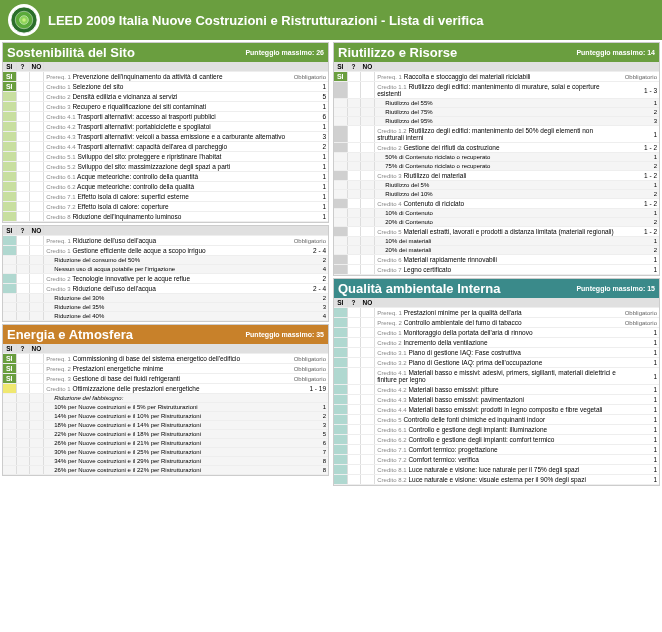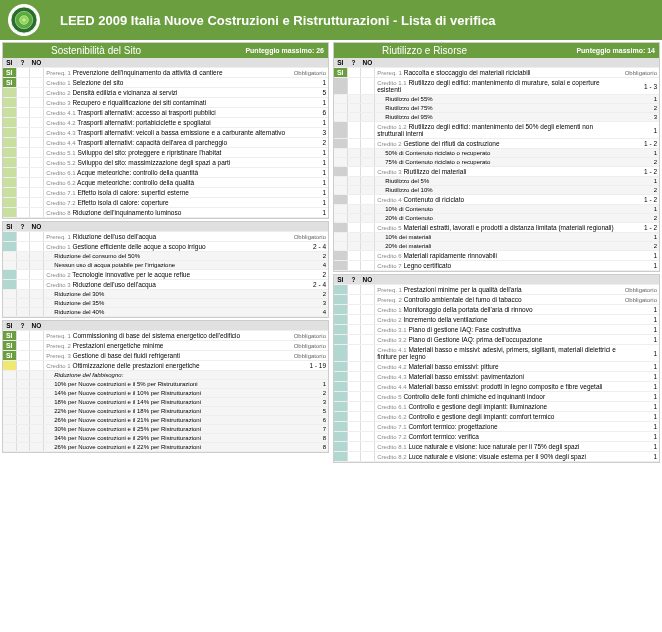--- a/index.html
+++ b/index.html
@@ -9,21 +9,21 @@
       background: #fff;
       width: 662px;
     }
 
     .header {
       background: #6a9e3f;
       color: white;
       display: flex;
       align-items: center;
       padding: 4px 8px;
-      gap: 20px;
+      gap: 8px;
     }
     .header-logo {
       width: 32px;
       height: 32px;
       border-radius: 50%;
       background: #fff;
       display: flex;
       align-items: center;
       justify-content: center;
       flex-shrink: 0;
@@ -54,21 +54,21 @@
       padding: 2px 4px;
       font-weight: bold;
       font-size: 8px;
       color: white;
     }
     .section-header.green { background: #6a9e3f; }
     .section-header.blue { background: #4a7db5; }
     .section-header.orange { background: #c8812a; }
     .section-header.teal { background: #3a8a8a; }
 
-    .section-header .section-title { font-size: 10px; font-weight: normal; margin-left: 44px; }
+    .section-header .section-title { font-size: 13px; font-weight: bold; }
     .section-header .section-points { font-size: 7px; }
 
     table.section-table {
       width: 100%;
       border-collapse: collapse;
       font-size: 6.5px;
     }
     table.section-table td {
       padding: 1px 2px;
       border-bottom: 1px solid #eee;
@@ -306,20 +306,24 @@
           <td class="td-q"></td>
           <td class="td-no"></td>
           <td style="padding-left:10px;font-size:6px;">Riduzione del 40%</td>
           <td class="td-pts" style="font-size:6px;">4</td>
         </tr>
       </tbody>
         </table>
     </div>
 
     <div class="section">
+      <div class="section-header orange">
+        <span class="section-title">Energia e Atmosfera</span>
+        <span class="section-points">Punteggio massimo: <strong>35</strong></span>
+      </div>
       <table class="section-table">
         <tbody>
             <tr class="hdr-row">
           <td class="td-si">SI</td>
           <td class="td-q">?</td>
           <td class="td-no">NO</td>
           <td></td>
           <td class="td-pts"></td>
         </tr>
         <tr>
@@ -572,20 +576,24 @@
           <td class="td-q"></td>
           <td class="td-no"></td>
           <td><span style="color:#888;font-size:6px;">Credito 7</span> Legno certificato</td>
           <td class="td-pts">1</td>
         </tr>
       </tbody>
         </table>
     </div>
 
     <div class="section">
+      <div class="section-header teal">
+        <span class="section-title">Qualità ambientale Interna</span>
+        <span class="section-points">Punteggio massimo: <strong>15</strong></span>
+      </div>
       <table class="section-table">
         <tbody>
             <tr class="hdr-row">
           <td class="td-si">SI</td>
           <td class="td-q">?</td>
           <td class="td-no">NO</td>
           <td></td>
           <td class="td-pts"></td>
         </tr>
         <tr>

